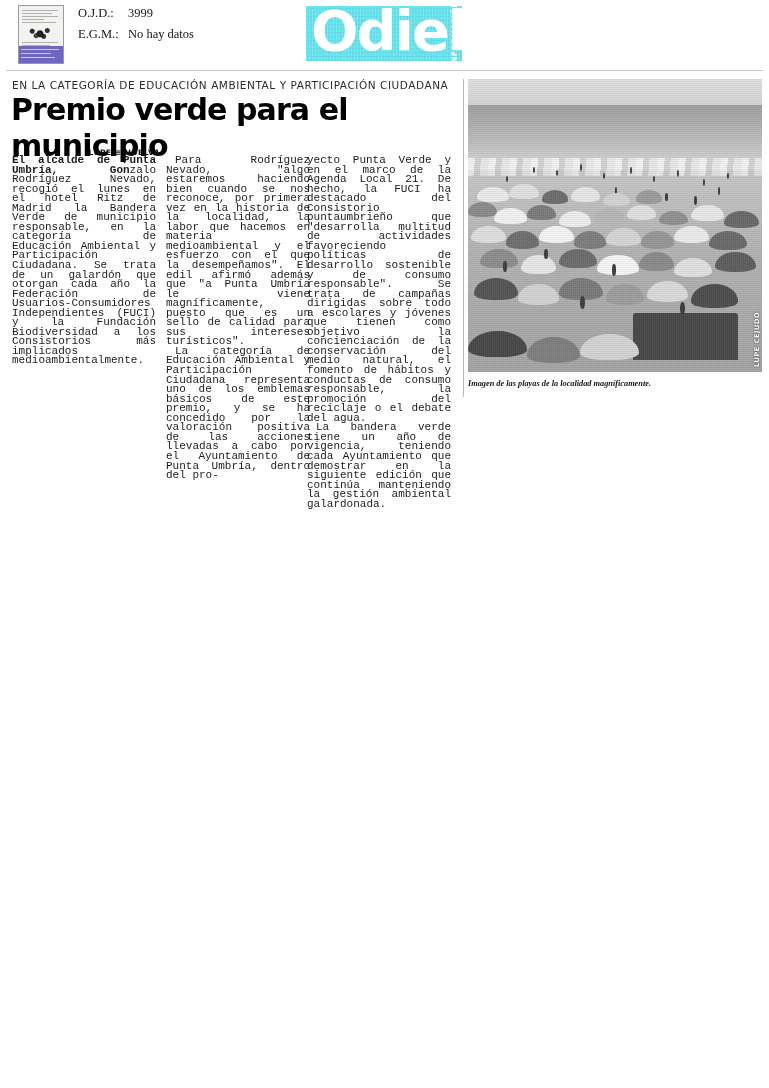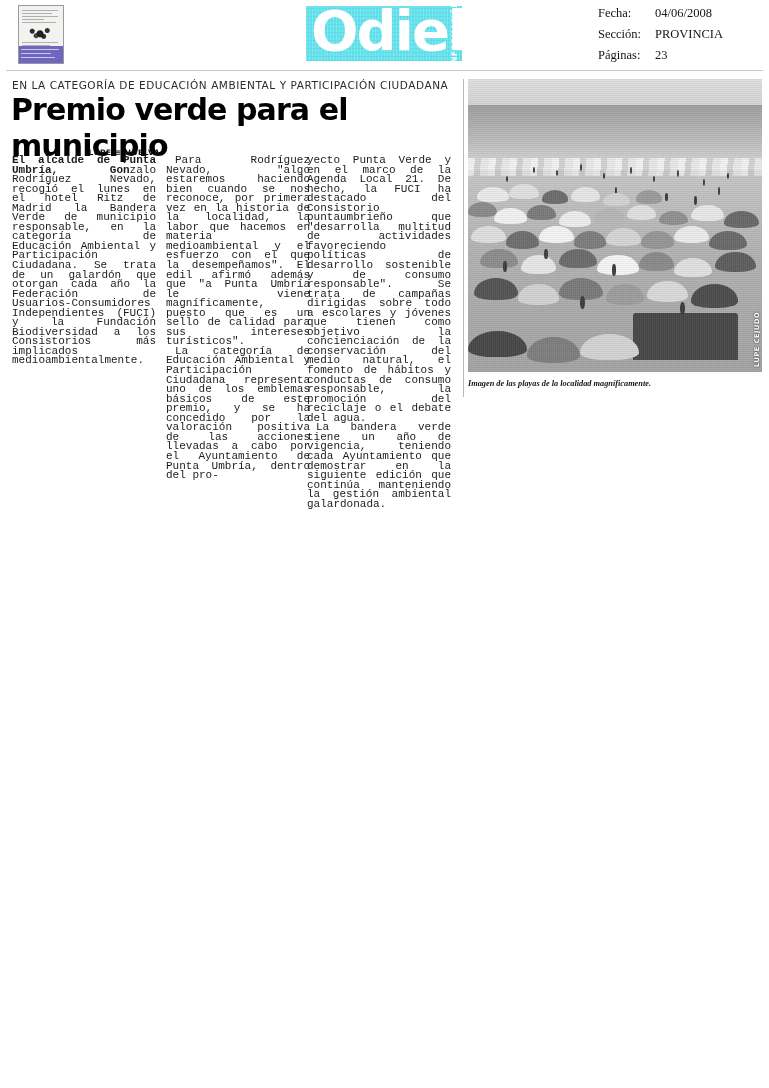--- a/index.html
+++ b/index.html
@@ -303,38 +303,35 @@
       <div class="thumb-line" style="left:3px;top:36px;width:36px;"></div>
       <div class="thumb-line" style="left:3px;top:39px;width:28px;"></div>
       <div class="thumb-band">
         <div class="thumb-band-line" style="top:3px;"></div>
         <div class="thumb-band-line" style="top:7px;width:30px;"></div>
         <div class="thumb-band-line" style="top:11px;width:34px;"></div>
       </div>
     </div>
   </div>
 
+  <div class="meta-left">
+    <div class="row">
+      <span class="lbl">O.J.D.:</span><span>3999</span>
+    </div>
+    <div class="row">
+      <span class="lbl">E.G.M.:</span><span>No hay datos</span>
+    </div>
+  </div>
 
   <div class="masthead">
     <div class="noise"></div>
     <div class="word">Odiel</div>
     <div class="vert">INFORMACIÓN</div>
   </div>
 
-  <div class="meta-right">
-    <div class="row">
-      <span class="lbl">Fecha:</span><span>04/06/2008</span>
-    </div>
-    <div class="row">
-      <span class="lbl">Sección:</span><span>PROVINCIA</span>
-    </div>
-    <div class="row">
-      <span class="lbl">Páginas:</span><span>23</span>
-    </div>
-  </div>
 
   <div class="hrule"></div>
 </div>
 
 <div class="kicker">EN LA CATEGORÍA DE EDUCACIÓN AMBIENTAL Y PARTICIPACIÓN CIUDADANA</div>
 <div class="headline">Premio verde para el municipio</div>
 <div class="byline">LUPE ≡ HUELVA</div>
 
 <div class="cols">
 

